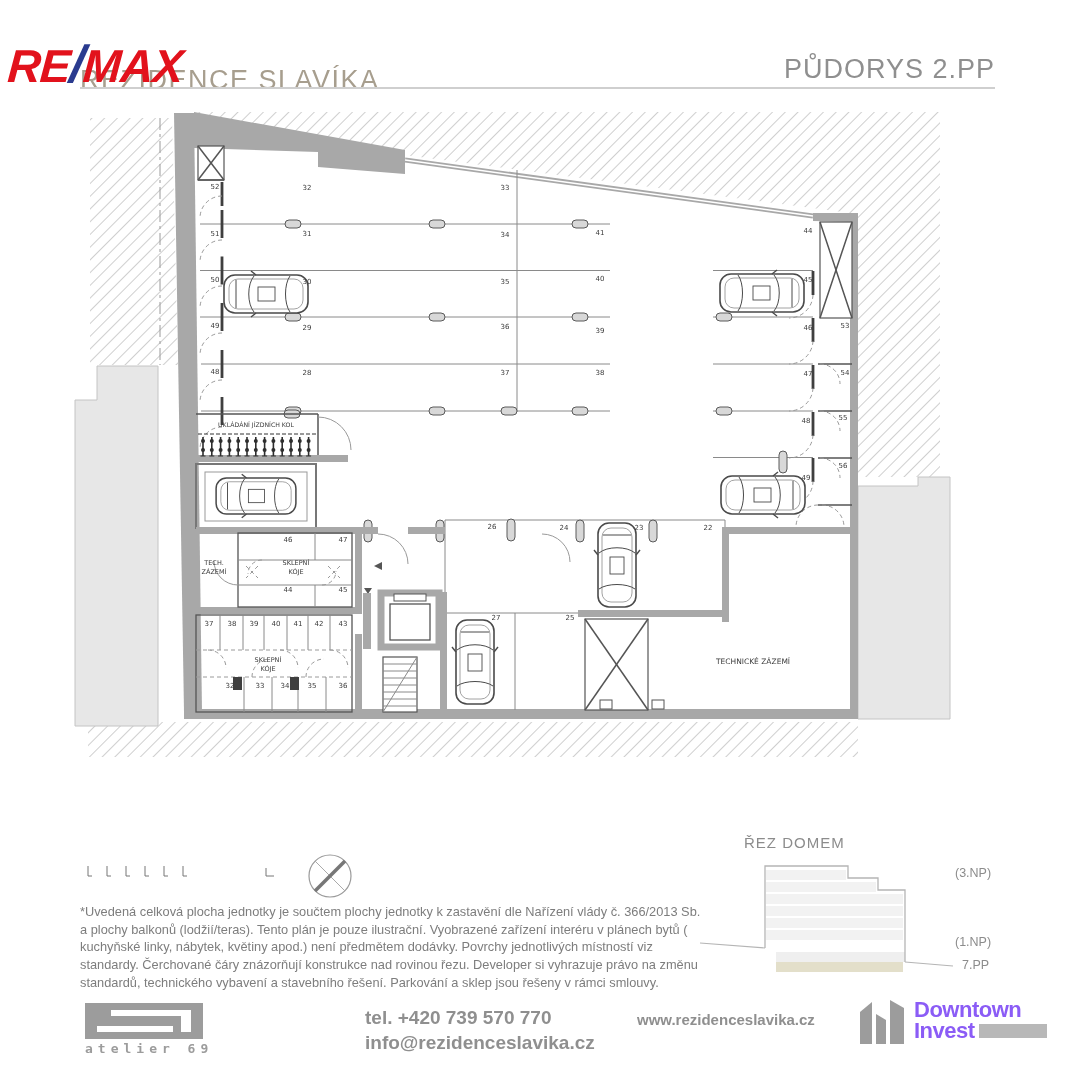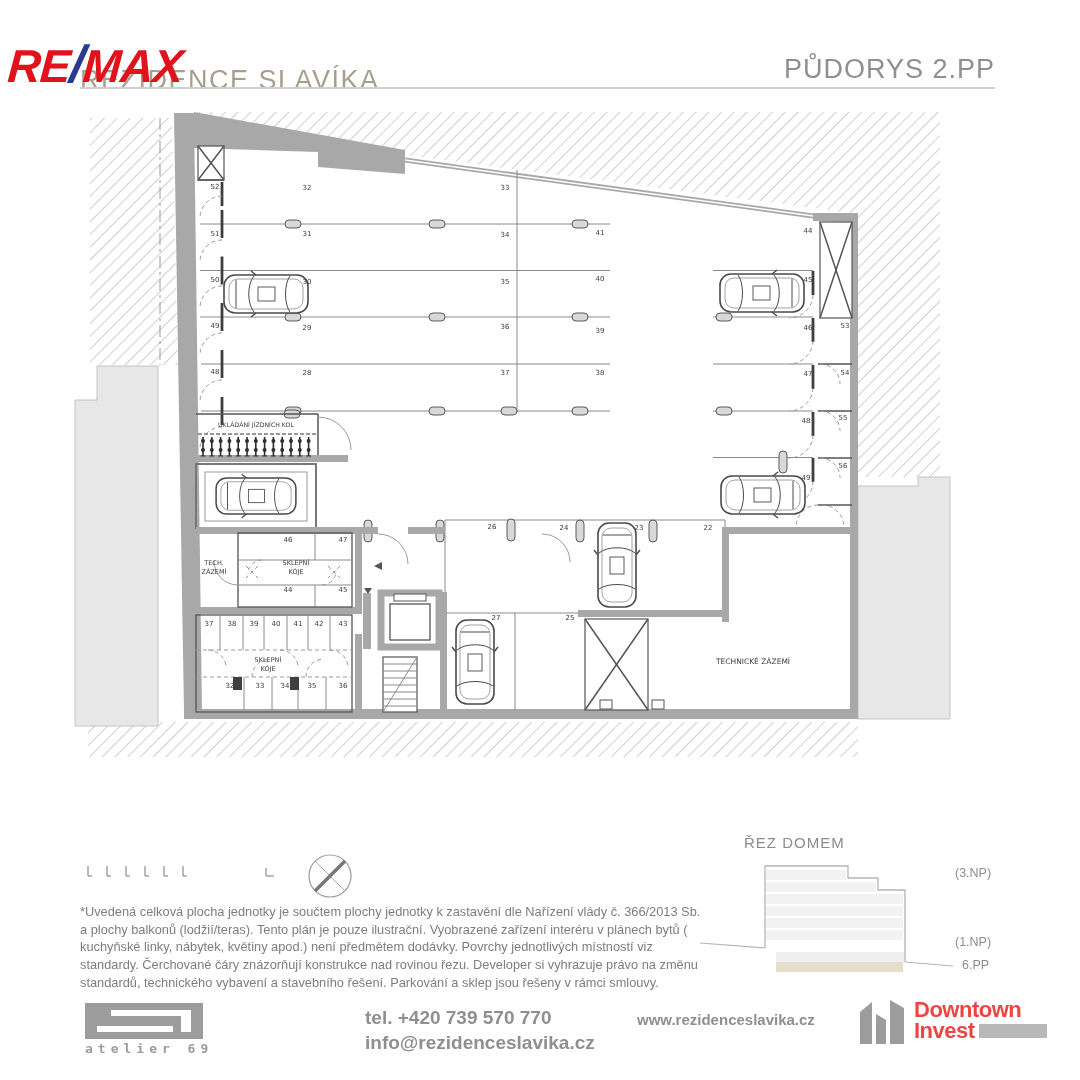--- a/index.html
+++ b/index.html
@@ -31,21 +31,21 @@
   .seclabel{font-size:12.5px;color:#8c8c8c;}
   
   #disclaimer{left:80px;top:903px;width:628px;font-size:12.8px;line-height:1.38;color:#7d7d7d;}
   
   #contact{left:365px;top:1006px;font-size:19px;font-weight:bold;color:#8f8f8f;line-height:1.3;}
   #website{left:637px;top:1011px;font-size:15px;font-weight:bold;color:#8f8f8f;}
   #atelier{left:85px;top:1003px;width:130px;}
   #atelier-name{left:85px;top:1041px;font-family:"DejaVu Sans Mono",monospace;
       font-size:13px;font-weight:bold;letter-spacing:5px;color:#9c9c9c;}
   #downtown{left:860px;top:1000px;display:flex;gap:8px;align-items:flex-start;}
-  #dt-text{font-size:22px;font-weight:800;color:#ef4444;line-height:0.95;letter-spacing:-0.5px;}
+  #dt-text{font-size:22px;font-weight:800;color:#8b5cf6;line-height:0.95;letter-spacing:-0.5px;}
   #dt-badge{display:inline-block;width:68px;height:14px;background:#b8b8b8;margin-left:4px;}
 </style>
 </head>
 <body>
 
 <div id="page">
 
   <svg id="plansvg" class="abs" viewBox="0 0 1080 1080">
     <defs>
       <pattern id="hatch" width="9" height="9" patternUnits="userSpaceOnUse" patternTransform="rotate(45)">
@@ -385,21 +385,21 @@
     <rect x="66" y="88" width="137" height="10" fill="#f2f2f2"></rect>
     <rect x="66" y="100" width="137" height="10" fill="#f2f2f2"></rect>
     <rect x="76" y="122" width="129" height="10" fill="#efefef"></rect>
     <rect x="76" y="132" width="127" height="10" fill="#e3dfca"></rect>
     <path d="M65,118 V36 H148 V48 H178 V60 H205 V132" fill="none" stroke="#b5b5b5" stroke-width="1.3"></path>
     <path d="M0,113 L65,118" stroke="#b5b5b5" stroke-width="1.2" fill="none"></path>
     <path d="M205,132 L253,136" stroke="#b5b5b5" stroke-width="1.2" fill="none"></path>
   </svg>
   <div class="abs seclabel" style="left:955px;top:866px;">(3.NP)</div>
   <div class="abs seclabel" style="left:955px;top:935px;">(1.NP)</div>
-  <div class="abs seclabel" style="left:962px;top:958px;">6.PP</div>
+  <div class="abs seclabel" style="left:962px;top:958px;">7.PP</div>
 
   <div id="disclaimer" class="abs">*Uvedená celková plocha jednotky je součtem plochy jednotky k zastavění dle Nařízení vlády č. 366/2013 Sb. a plochy balkonů (lodžií/teras). Tento plán je pouze ilustrační. Vyobrazené zařízení interéru v plánech bytů ( kuchyňské linky, nábytek, květiny apod.) není předmětem dodávky. Povrchy jednotlivých místností viz standardy. Čerchované čáry znázorňují konstrukce nad rovinou řezu. Developer si vyhrazuje právo na změnu standardů, technického vybavení a stavebního řešení. Parkování a sklep jsou řešeny v rámci smlouvy.</div>
 
   <svg id="atelier" class="abs" width="130" height="40" viewBox="0 0 130 40">
     <rect x="0" y="0" width="118" height="36" fill="#9c9c9c"></rect>
     <rect x="26" y="7" width="80" height="6" fill="#fff"></rect>
     <rect x="12" y="23" width="76" height="6" fill="#fff"></rect>
     <rect x="96" y="13" width="10" height="16" fill="#fff"></rect>
   </svg>
   <div id="atelier-name" class="abs">atelier 69</div>

